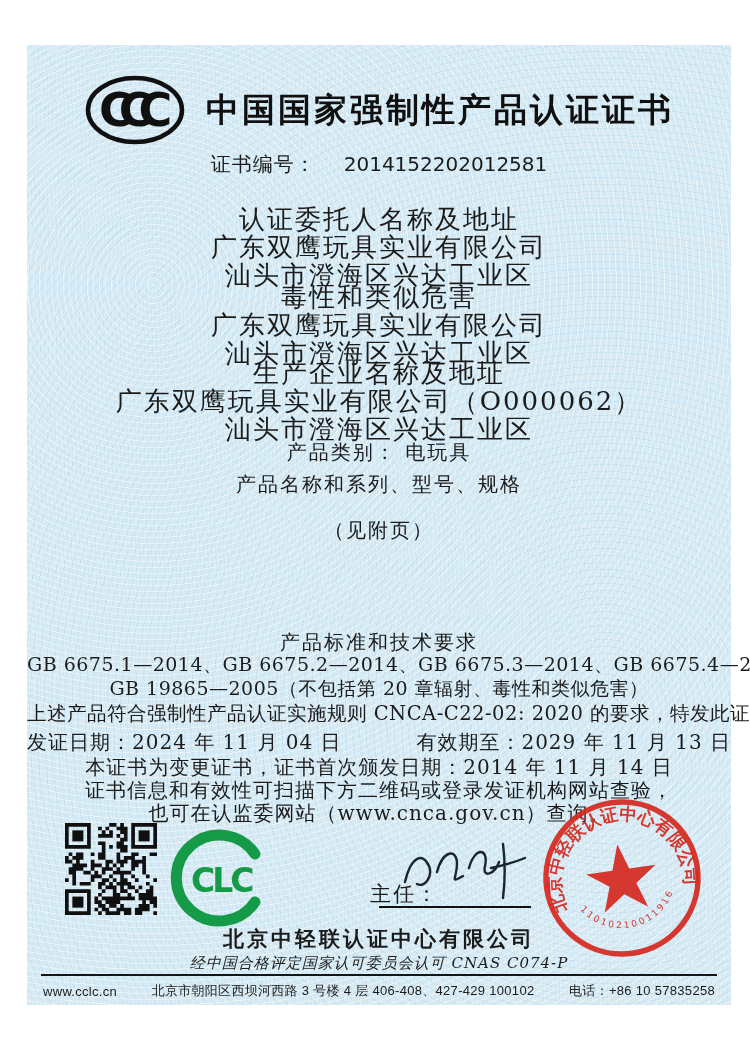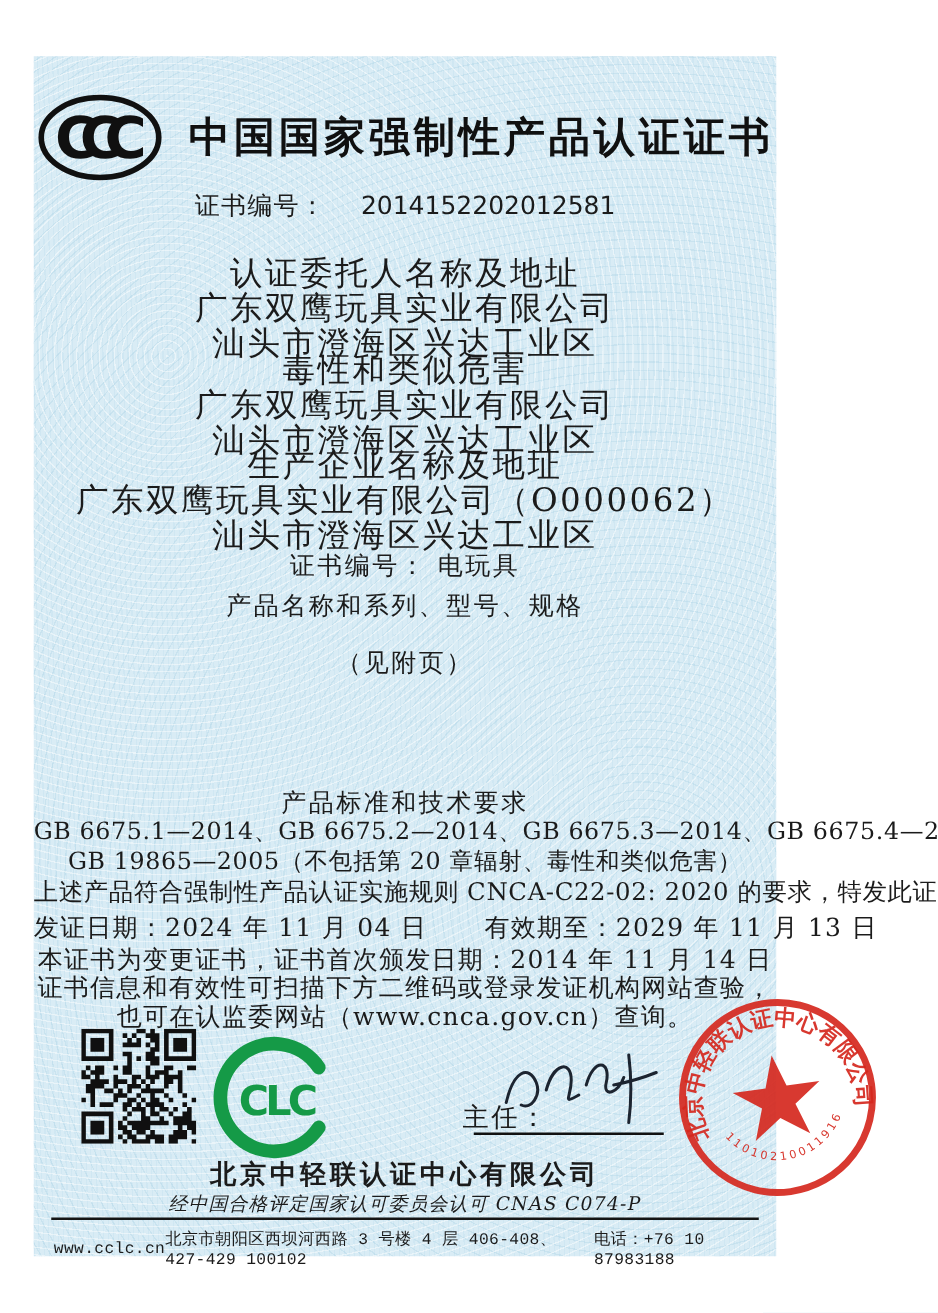--- a/index.html
+++ b/index.html
@@ -1,45 +1,45 @@
 <!DOCTYPE html>
 <html><head>
 <meta charset="utf-8">
 <style>
   * { margin:0; padding:0; box-sizing:border-box; }
   html,body { width:750px; height:1050px; background:#ffffff; overflow:hidden;
               font-family:"DejaVu Serif", serif; color:#1b1b1b; }
   .page {
-    position:absolute; left:27px; top:45px; width:594px; height:960px;
+    position:absolute; left:27px; top:45px; width:704px; height:960px;
     background-color:#d9ecf5;
     background-image:
       repeating-radial-gradient(circle at 18% 25%, rgba(255,255,255,.45) 0 1px, rgba(255,255,255,0) 1px 6px),
       repeating-radial-gradient(circle at 82% 70%, rgba(170,210,228,.35) 0 1px, rgba(170,210,228,0) 1px 7px),
       repeating-linear-gradient(88deg, rgba(190,222,238,.35) 0 1px, rgba(190,222,238,0) 1px 4px);
   }
   .abs { position:absolute; left:0; right:0; text-align:center; white-space:nowrap; }
   .header-row { position:absolute; top:26px; left:0; right:0; height:78px;
                 display:flex; align-items:center; justify-content:center; gap:20px; }
   .cert-title { font-family:"DejaVu Sans", sans-serif; font-weight:bold;
                 font-size:33px; letter-spacing:3px; color:#101010; }
   .certno { top:106px; font-size:20px; letter-spacing:1px; }
   .certno .num { font-family:"DejaVu Sans", sans-serif; letter-spacing:0;margin-left:28px; }
   .block { position:absolute; left:0; right:0; text-align:center;
            font-size:26px; line-height:28px; letter-spacing:2px; white-space:nowrap; }
   .line20 { font-size:20px; letter-spacing:2px; }
   .std { letter-spacing:0.5px; font-size:19px; }
-  .dates-row { display:flex; justify-content:flex-start; gap:46px; }
+  .dates-row { display:flex; justify-content:space-between; gap:46px; }
   .sig-label { position:absolute; font-size:21px; letter-spacing:2px;margin-left:21px; }
   .sig-line { position:absolute; border-top:2px solid #111; }
   .org-name { top:880px; font-size:21px; font-weight:bold; letter-spacing:3px; }
   .cnas { top:909px; font-size:15px; letter-spacing:1px;font-style:italic; }
   .divider { position:absolute; top:929px; left:14px; right:14px; border-top:2px solid #151515; }
   .footer-row { position:absolute; top:937px; left:16px; right:16px;
                 display:flex; justify-content:space-between; align-items:center;
-                font-size:13px; font-family:Liberation Mono, monospace; letter-spacing:0.3px; }
+                font-size:13px; font-family:Liberation Sans, sans-serif; letter-spacing:0.3px; }
   svg text { user-select:none; }
 </style>
 </head>
 <body>
 
 <div class="page">
 
   <div class="header-row">
     <svg width="102" height="72" viewBox="0 0 102 72">
       <ellipse cx="51" cy="36" rx="47" ry="32" fill="none" stroke="#101010" stroke-width="4.5"></ellipse>
@@ -63,21 +63,21 @@
     <div>广东双鹰玩具实业有限公司</div>
     <div>汕头市澄海区兴达工业区</div>
   </div>
 
   <div class="block" style="top:314px">
     <div>生产企业名称及地址</div>
     <div>广东双鹰玩具实业有限公司（O000062）</div>
     <div>汕头市澄海区兴达工业区</div>
   </div>
 
-  <div class="abs line20" style="top:394px">证书编号：  电玩具</div>
+  <div class="abs line20" style="top:394px">产品类别：  电玩具</div>
   <div class="abs line20" style="top:426px">产品名称和系列、型号、规格</div>
   <div class="abs line20" style="top:472px">（见附页）</div>
 
   <div class="abs line20" style="top:584px">产品标准和技术要求</div>
   <div class="abs std" style="top:607px">GB 6675.1—2014、GB 6675.2—2014、GB 6675.3—2014、GB 6675.4—2014、</div>
   <div class="abs std" style="top:631px">GB 19865—2005（不包括第 20 章辐射、毒性和类似危害）</div>
   <div class="abs std" style="top:655px; font-size:19.5px">上述产品符合强制性产品认证实施规则 CNCA-C22-02: 2020 的要求，特发此证。</div>
 
   <div class="abs line20 dates-row" style="top:684px; letter-spacing:1px">
     <span>发证日期：2024 年 11 月 04 日</span>
@@ -127,16 +127,16 @@
   </svg>
 
   <div class="abs org-name">北京中轻联认证中心有限公司</div>
   <div class="abs cnas">经中国合格评定国家认可委员会认可 CNAS C074-P</div>
 
   <div class="divider"></div>
 
   <div class="footer-row">
     <span>www.cclc.cn</span>
     <span>北京市朝阳区西坝河西路 3 号楼 4 层 406-408、427-429 100102</span>
-    <span>电话：+76 10 87983188</span>
+    <span>电话：+86 10 57835258</span>
   </div>
 
 </div>
 
 </body></html>

